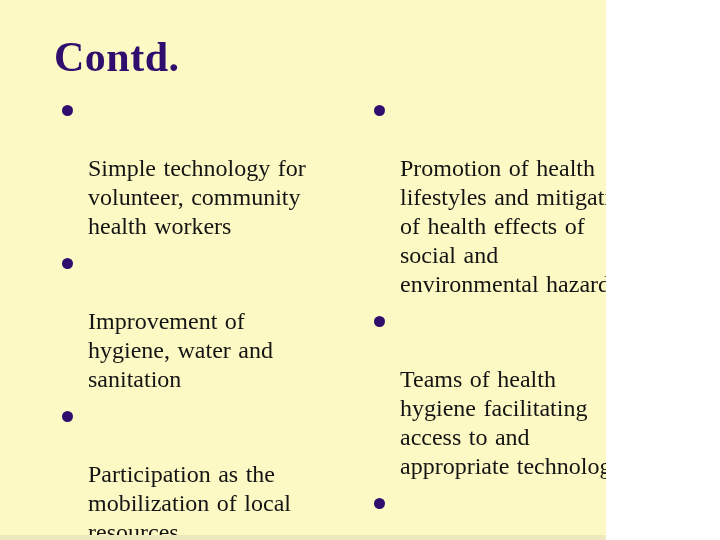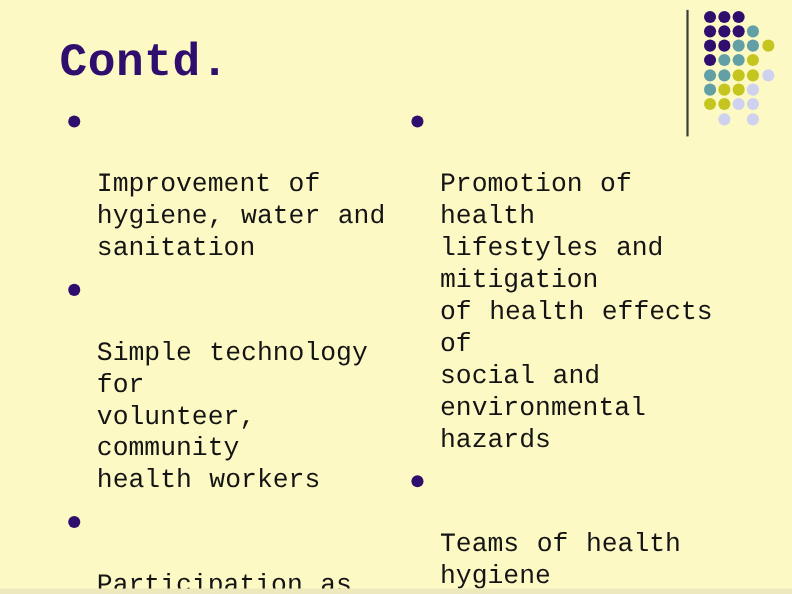--- a/index.html
+++ b/index.html
@@ -1,20 +1,20 @@
 <!DOCTYPE html>
 <html><head>
 <meta charset="utf-8">
 <style>
   html,body { margin:0; padding:0; }
   .slide {
     position:relative;
-    width:720px; height:540px;
+    width:606px; height:540px;
     overflow:hidden;
-    font-family:Liberation Mono, monospace;
+    font-family:Liberation Serif, serif;
   }
   .title {
     position:absolute;
     left:54px; top:36px;
     font-size:42px;
     font-weight:bold;
     line-height:1.0;
     letter-spacing:0.5px;
   }
   .col { position:absolute; top:96px; }
@@ -57,30 +57,30 @@
 
 <div class="slide" style="background: rgb(253, 249, 196); color: rgb(20, 20, 20);">
 
   <div class="title" style="color: rgb(48, 14, 110);">Contd.</div>
 
   <div class="col col-left">
     <ul>
 
         <li>
           <span class="bullet" style="background: rgb(48, 14, 110);"></span>
-          <span class="txt">Improvement of
-hygiene, water and
-sanitation</span>
+          <span class="txt">Simple technology for
+volunteer, community
+health workers</span>
         </li>
 
         <li>
           <span class="bullet" style="background: rgb(48, 14, 110);"></span>
-          <span class="txt">Simple technology for
-volunteer, community
-health workers</span>
+          <span class="txt">Improvement of
+hygiene, water and
+sanitation</span>
         </li>
 
         <li>
           <span class="bullet" style="background: rgb(48, 14, 110);"></span>
           <span class="txt">Participation as the
 mobilization of local
 resources</span>
         </li>
 
       </ul>

